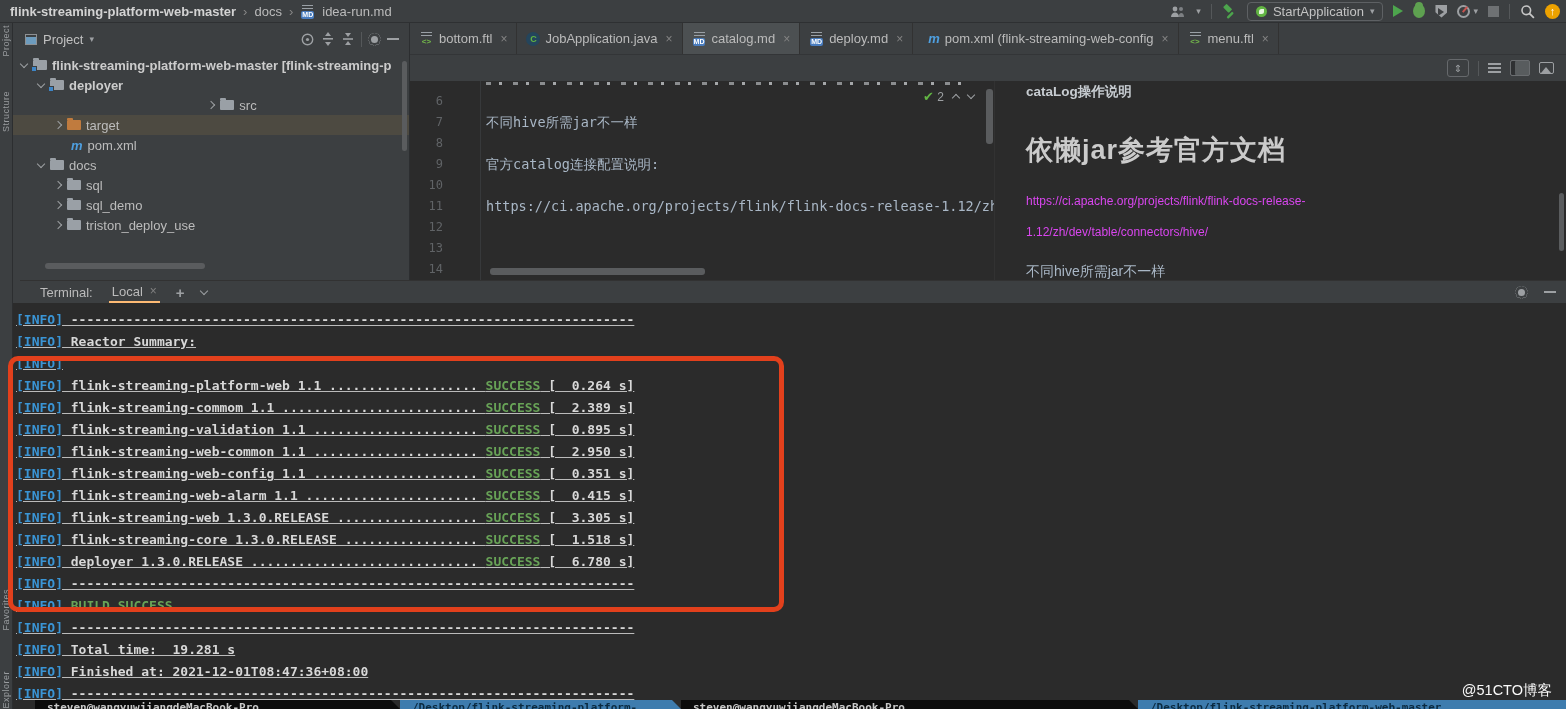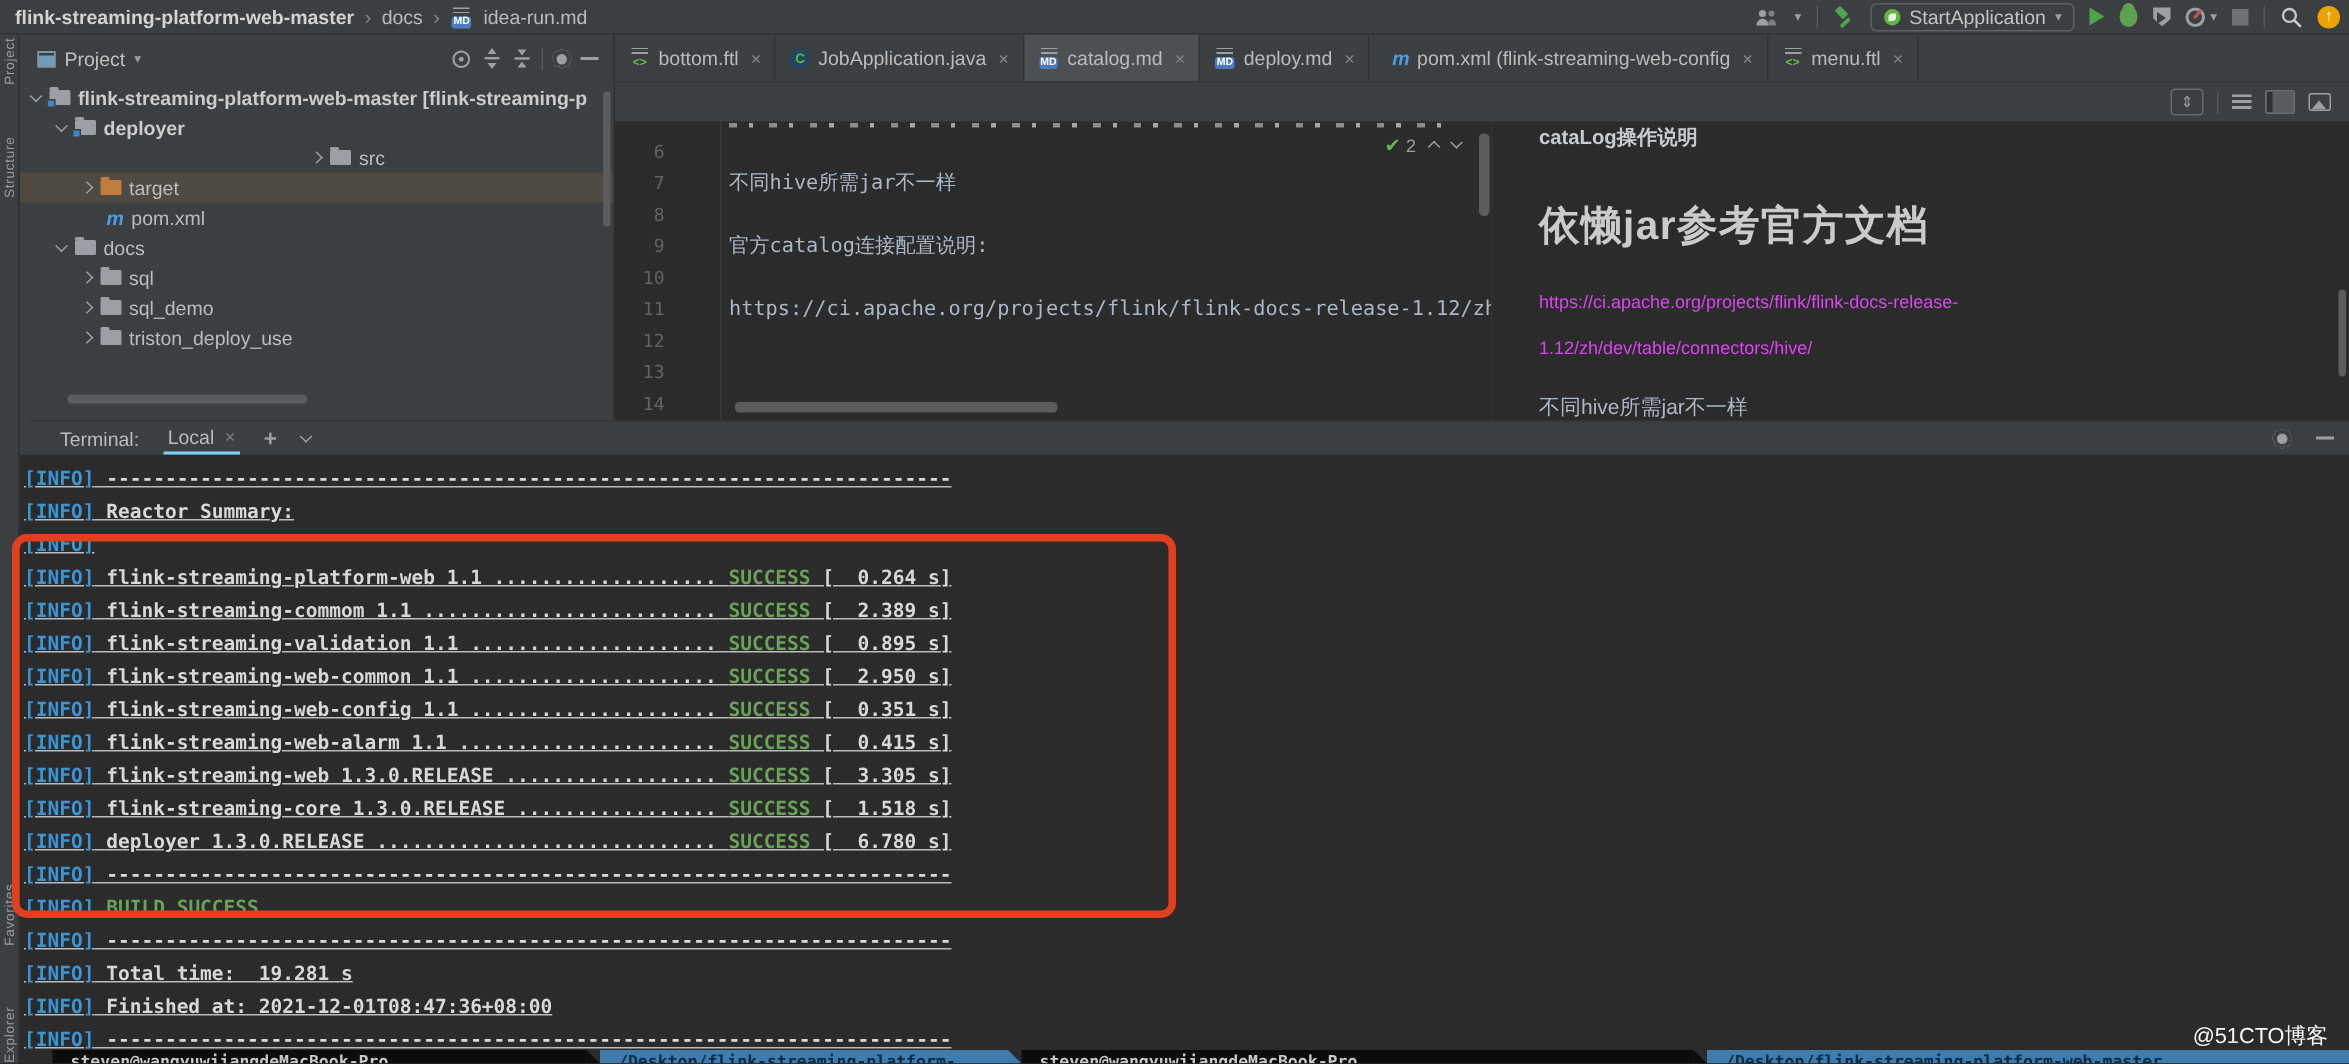--- a/index.html
+++ b/index.html
@@ -111,21 +111,21 @@
     border-left:1px solid #323232; overflow:hidden; padding-left:31px; }
   .pv-sub { margin-top:2px; font-weight:bold; color:#c7ccd1; font-size:13.5px; }
   .pv-h1 { margin-top:31px; font-size:27px; font-weight:bold; color:#cbcbcb; letter-spacing:1px; }
   .pv-link { color:#d946ef; font-size:12px; line-height:31px; }
   .pv-link-wrap { margin-top:18px; }
   .pv-note { margin-top:15px; color:#a9b7c6; font-size:14px; }
 
   
   .termbar { position:absolute; left:0; top:280px; right:0; height:23px; background:#3c3f41;
     border-top:1px solid #323232; display:flex; align-items:center; padding-left:20px; gap:16px; z-index:7;margin-left:20px; }
-  .term-tab { display:flex; gap:7px; align-items:center; height:100%; border-bottom:2px solid #7dd3fc; padding:0 3px;text-align:right; }
+  .term-tab { display:flex; gap:7px; align-items:center; height:100%; border-bottom:2px solid #fdba74; padding:0 3px;text-align:right; }
   .term-x { color:#808080; font-size:12px; }
   .term-plus { color:#9da0a3; font-size:15px; font-weight:bold; }
   .termbar-right { position:absolute; right:10px; display:flex; gap:16px; align-items:center; color:#9da0a3; }
   .gear { width:13px; height:13px; border-radius:50%; background:#9da0a3;
     box-shadow:inset 0 0 0 3px #3c3f41, inset 0 0 0 5px #9da0a3;
     clip-path:polygon(50% -10%,63% 10%,88% 5%,90% 32%,110% 50%,90% 68%,88% 95%,63% 90%,50% 110%,37% 90%,12% 95%,10% 68%,-10% 50%,10% 32%,12% 5%,37% 10%); }
   .dash-ic { width:12px; height:2px; background:#9da0a3; }
   .term { position:absolute; left:13px; top:303px; right:0; bottom:0; background:#2b2b2b; overflow:hidden; }
   .term-inner { padding:6px 0 0 3px;text-decoration:underline; }
   .tl { height:22px; line-height:22px; white-space:pre; font-family:"DejaVu Sans Mono",monospace;

